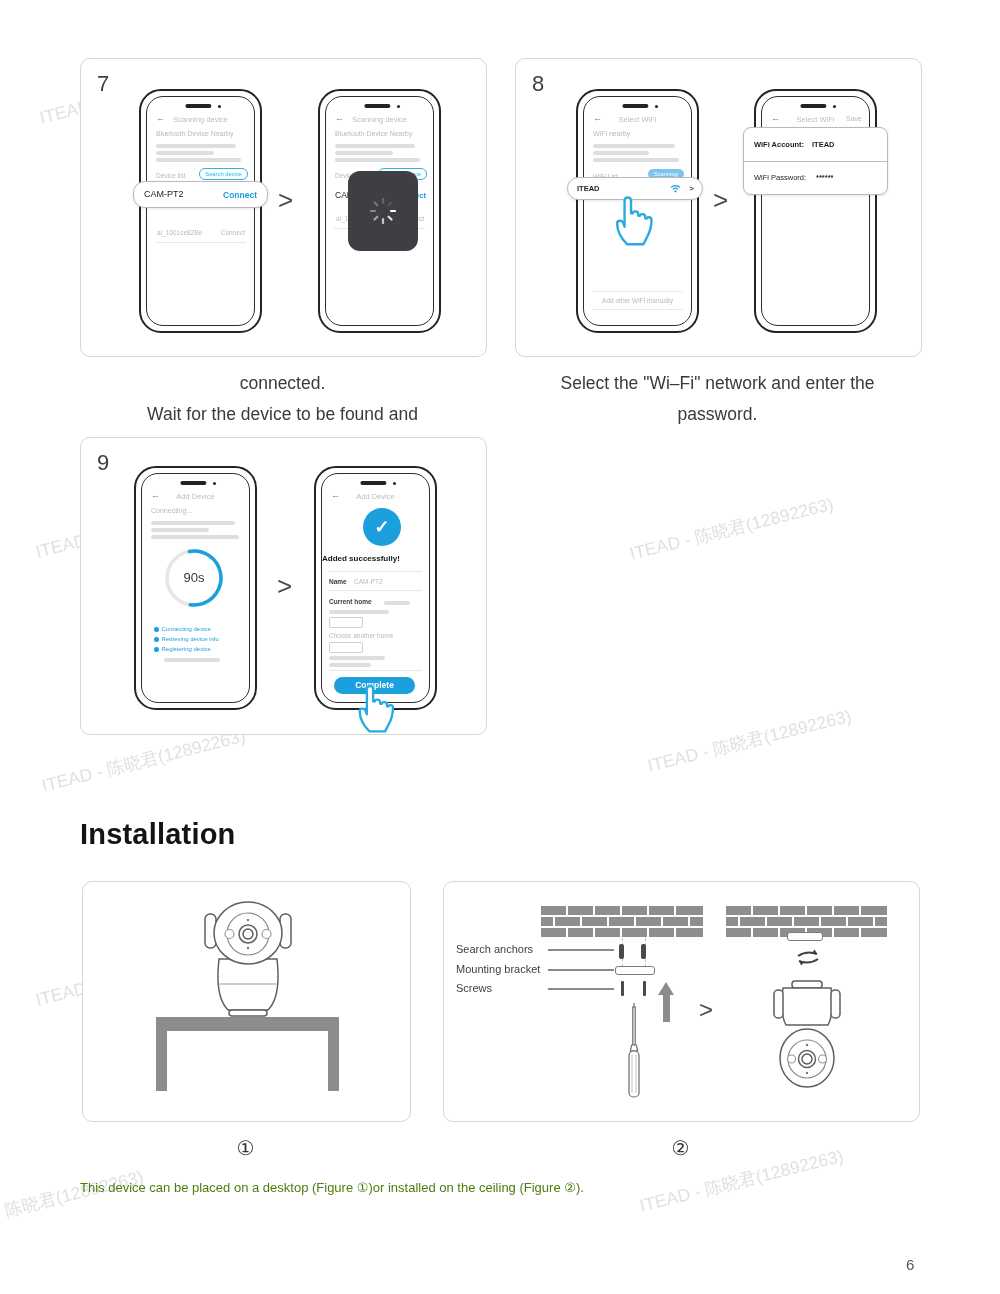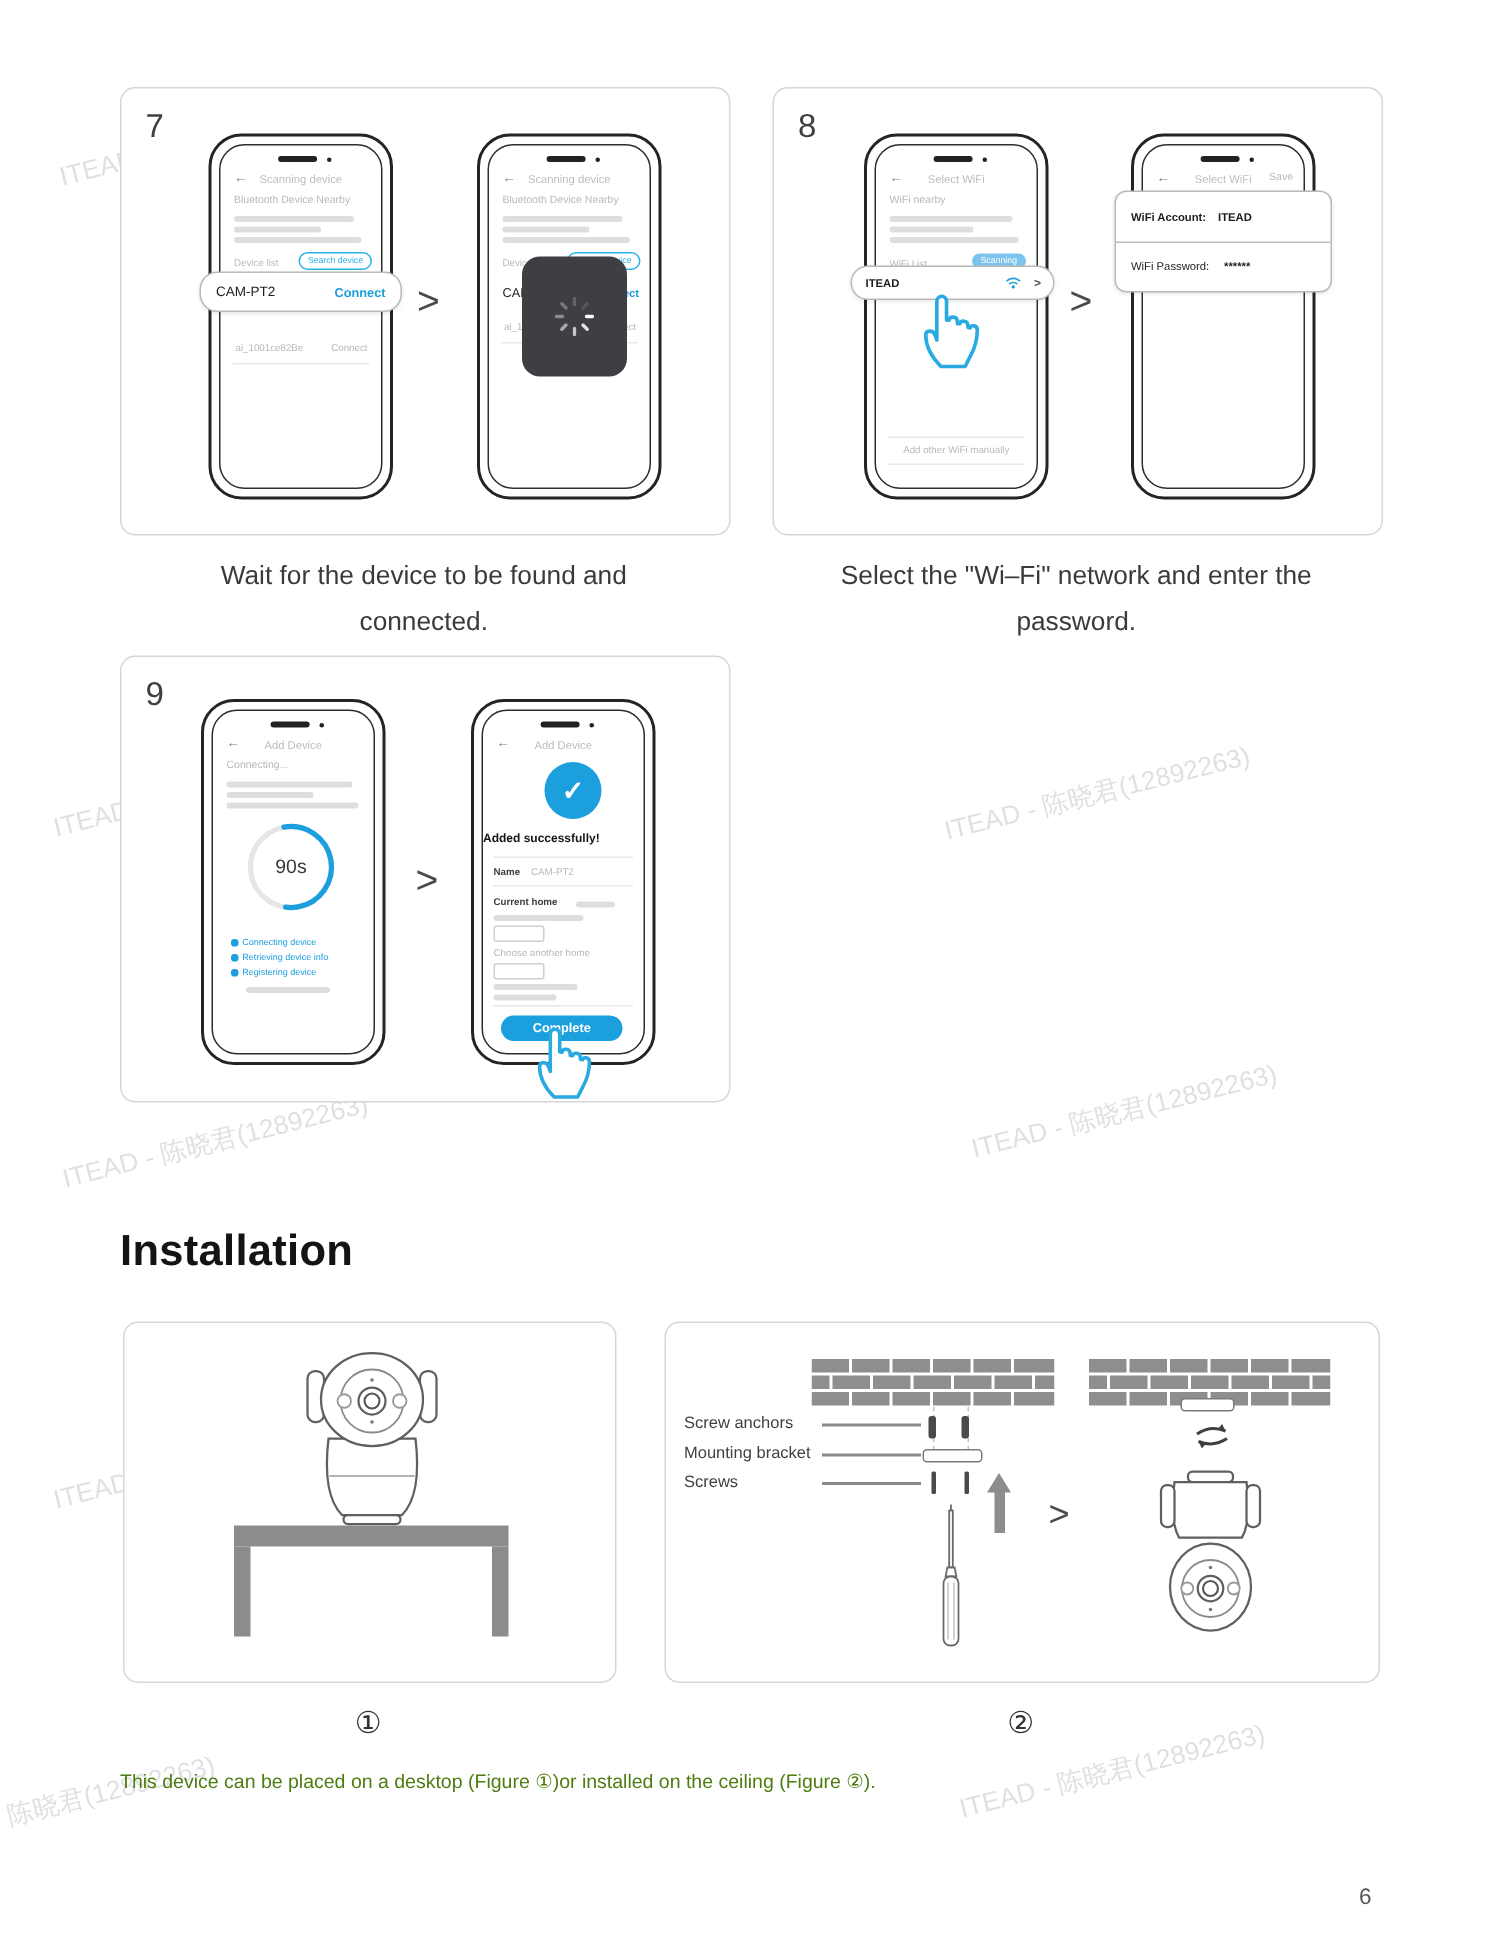--- a/index.html
+++ b/index.html
@@ -179,22 +179,22 @@
       </div>
       <div class="divline" style="left:0;right:0;top:33px;background:#bdbdbd"></div>
       <div style="position:absolute;left:0;top:33px;width:100%;height:33px">
         <span style="position:absolute;left:10px;top:12px;font-size:7.5px;font-weight:400;color:#1d1d1d">WiFi Password:</span>
         <span style="position:absolute;left:72px;top:12px;font-size:7.5px;font-weight:700;color:#1d1d1d">******</span>
       </div>
     </div>
   </section>
 
   <div class="caption" style="left:80px;top:368px;width:405px">
+    <div>connected.</div>
     <div>Wait for the device to be found and</div>
-    <div>connected.</div>
   </div>
   <div class="caption" style="left:515px;top:368px;width:405px">
     <div>Select the "Wi–Fi" network and enter the</div>
     <div>password.</div>
   </div>
 
   <section class="panel" style="left:80px;top:437px;width:405px;height:296px">
     <div class="stepnum">9</div>
 
     <div class="phone" style="left:53px;top:28px">
@@ -308,21 +308,21 @@
     </svg>
     <div class="guides" style="left:178px;top:56px;height:34px"></div>
     <div class="guides" style="left:201px;top:56px;height:34px"></div>
 
     <div class="anchor-rod" style="left:175px;top:62px;height:15px"></div>
     <div class="anchor-rod" style="left:197px;top:62px;height:15px"></div>
     <div class="bracket" style="left:171px;top:84px;width:38px;height:7px"></div>
     <div class="screw-rod" style="left:177px;top:99px;height:15px"></div>
     <div class="screw-rod" style="left:199px;top:99px;height:15px"></div>
 
-    <div class="plabel" style="left:12px;top:61px">Screw anchors</div>
+    <div class="plabel" style="left:12px;top:61px">Search anchors</div>
     <div class="pline" style="left:104px;top:67px;width:66px"></div>
     <div class="plabel" style="left:12px;top:81px">Mounting bracket</div>
     <div class="pline" style="left:104px;top:87px;width:66px"></div>
     <div class="plabel" style="left:12px;top:100px">Screws</div>
     <div class="pline" style="left:104px;top:106px;width:66px"></div>
 
     <svg style="position:absolute;left:179px;top:120px" width="22" height="100" viewBox="0 0 22 100">
       <g stroke="#6a6a6a" stroke-width="1.2" fill="#fff">
         <line x1="11" y1="1" x2="11" y2="5"></line>
         <rect x="9.8" y="5" width="2.4" height="38"></rect>

